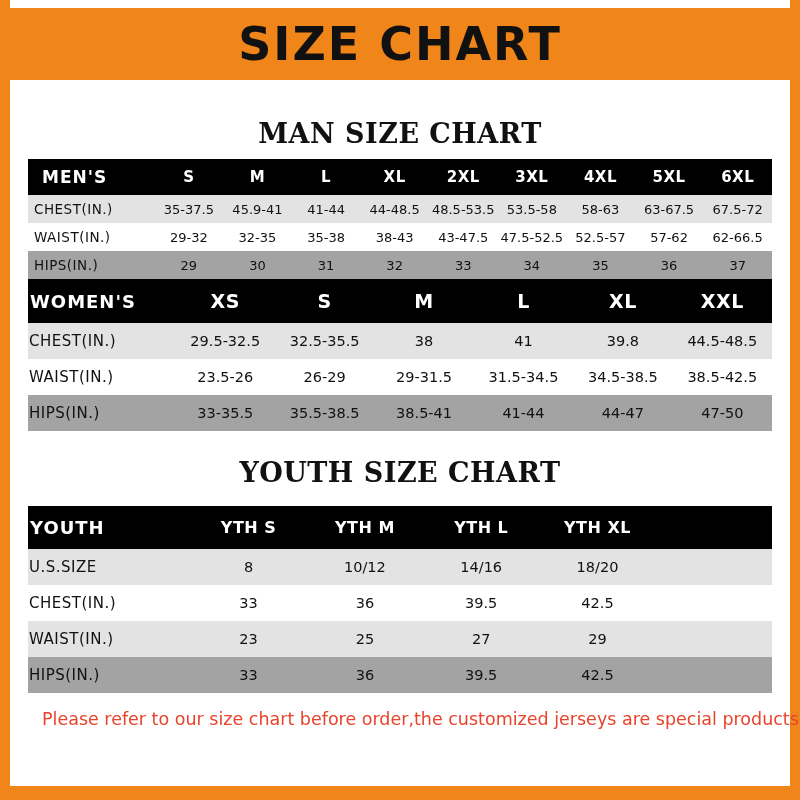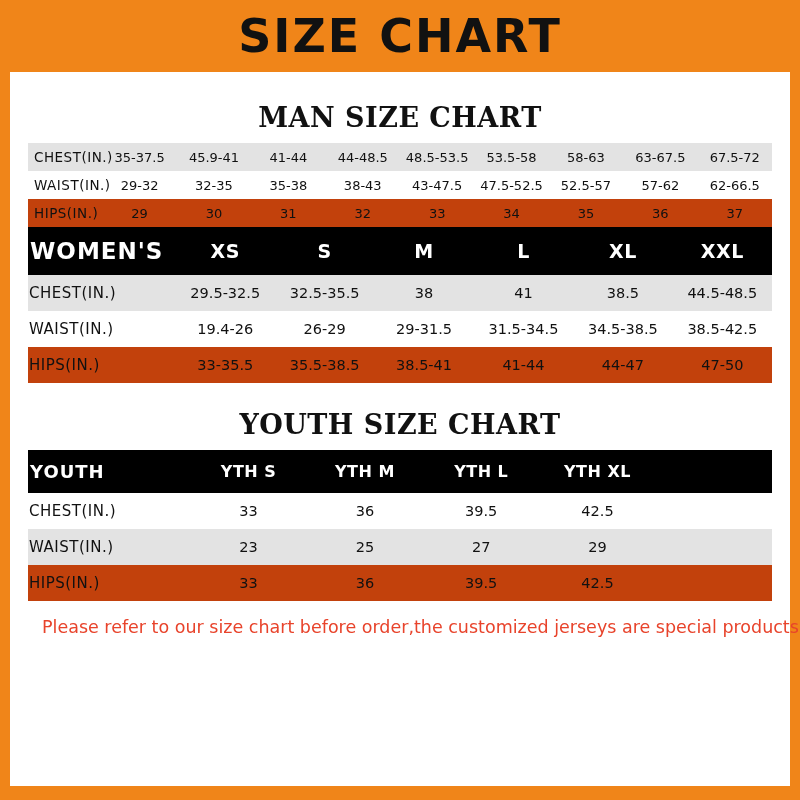--- a/index.html
+++ b/index.html
@@ -23,21 +23,21 @@
     border-right: 10px solid #f08519;
     display: flex;
     flex-direction: column;
   }
   .header-bar {
     background: #f08519;
     height: 72px;
     display: flex;
     align-items: center;
     justify-content: center;
-    margin: 0 -10px;
+    margin: 8px -10px;
   }
   .header-title {
     font-family: "DejaVu Sans", sans-serif;
     font-weight: bold;
     font-size: 46px;
     letter-spacing: 2px;
     color: #111111;
     line-height: 1;
   }
   .content {
@@ -48,21 +48,21 @@
   .section-title {
     text-align: center;
     font-family: "DejaVu Serif", serif;
     font-weight: bold;
     font-size: 27px;
     color: #111111;
     letter-spacing: 0.5px;
   }
   .t-man { margin: 14px 0 10px; }
   .t-women { margin: 22px 0 10px; }
-  .t-youth { margin: 26px 0 10px; }
+  .t-youth { margin: 26px 0 18px; }
 
   table.sizetable {
     width: 100%;
     border-collapse: collapse;
     table-layout: fixed;
   }
   table.sizetable tr.head-row {
     background: #000000;
   }
   table.sizetable tr.head-row th {
@@ -87,25 +87,25 @@
   }
   table.sizetable td.rowlabel {
     text-align: left;
     font-size: 13.5px;
     color: #111111;
     letter-spacing: 0.5px;
     padding-left: 6px;
   }
   tr.band-light td { background: #e3e3e3; }
   tr.band-white td { background: #ffffff; }
-  tr.band-mid td { background: #c2410c; }
+  tr.band-mid td { background: #a3a3a3; }
 
   
   #women-table tr.head-row th { font-size: 19px; padding: 11px 2px; }
-  #women-table tr.head-row th.rowlabel { font-size: 23px; }
+  #women-table tr.head-row th.rowlabel { font-size: 18px; }
   #women-table td { font-size: 14.5px; padding: 9px 1px; }
   #women-table td.rowlabel { font-size: 15px; }
 
   #youth-table tr.head-row th { font-size: 16px; padding: 11px 2px; }
   #youth-table tr.head-row th.rowlabel { font-size: 18px; }
   #youth-table td { font-size: 14.5px; padding: 9px 1px; }
   #youth-table td.rowlabel { font-size: 15px; }
 
   .footer-note {
     padding: 14px 14px 10px;
@@ -129,20 +129,32 @@
 
   <div class="header-bar">
     <div class="header-title">SIZE CHART</div>
   </div>
 
   <div class="content">
 
     <div class="section-title t-man">MAN SIZE CHART</div>
     <table class="sizetable" id="man-table">
       <tbody>
+          <tr class="head-row">
+        <th class="rowlabel" style="width:16%">MEN'S</th>
+        <th style="width:9.3%">S</th>
+        <th style="width:9.3%">M</th>
+        <th style="width:9.3%">L</th>
+        <th style="width:9.3%">XL</th>
+        <th style="width:9.3%">2XL</th>
+        <th style="width:9.3%">3XL</th>
+        <th style="width:9.3%">4XL</th>
+        <th style="width:9.3%">5XL</th>
+        <th style="width:9.3%">6XL</th>
+      </tr>
       <tr class="band-light">
         <td class="rowlabel">CHEST(IN.)</td>
         <td>35-37.5</td>
         <td>45.9-41</td>
         <td>41-44</td>
         <td>44-48.5</td>
         <td>48.5-53.5</td>
         <td>53.5-58</td>
         <td>58-63</td>
         <td>63-67.5</td>
@@ -185,26 +197,26 @@
         <th style="width:13.3%">L</th>
         <th style="width:13.3%">XL</th>
         <th style="width:13.3%">XXL</th>
       </tr>
       <tr class="band-light">
         <td class="rowlabel">CHEST(IN.)</td>
         <td>29.5-32.5</td>
         <td>32.5-35.5</td>
         <td>38</td>
         <td>41</td>
-        <td>38.5</td>
+        <td>39.8</td>
         <td>44.5-48.5</td>
       </tr>
       <tr class="band-white">
         <td class="rowlabel">WAIST(IN.)</td>
-        <td>19.4-26</td>
+        <td>23.5-26</td>
         <td>26-29</td>
         <td>29-31.5</td>
         <td>31.5-34.5</td>
         <td>34.5-38.5</td>
         <td>38.5-42.5</td>
       </tr>
       <tr class="band-mid">
         <td class="rowlabel">HIPS(IN.)</td>
         <td>33-35.5</td>
         <td>35.5-38.5</td>
@@ -220,20 +232,28 @@
     <table class="sizetable" id="youth-table">
       <tbody>
           <tr class="head-row">
         <th class="rowlabel" style="width:22%">YOUTH</th>
         <th style="width:15.6%">YTH S</th>
         <th style="width:15.6%">YTH M</th>
         <th style="width:15.6%">YTH L</th>
         <th style="width:15.6%">YTH XL</th>
         <th style="width:15.6%"></th>
       </tr>
+      <tr class="band-light">
+        <td class="rowlabel">U.S.SIZE</td>
+        <td>8</td>
+        <td>10/12</td>
+        <td>14/16</td>
+        <td>18/20</td>
+        <td></td>
+      </tr>
       <tr class="band-white">
         <td class="rowlabel">CHEST(IN.)</td>
         <td>33</td>
         <td>36</td>
         <td>39.5</td>
         <td>42.5</td>
         <td></td>
       </tr>
       <tr class="band-light">
         <td class="rowlabel">WAIST(IN.)</td>

